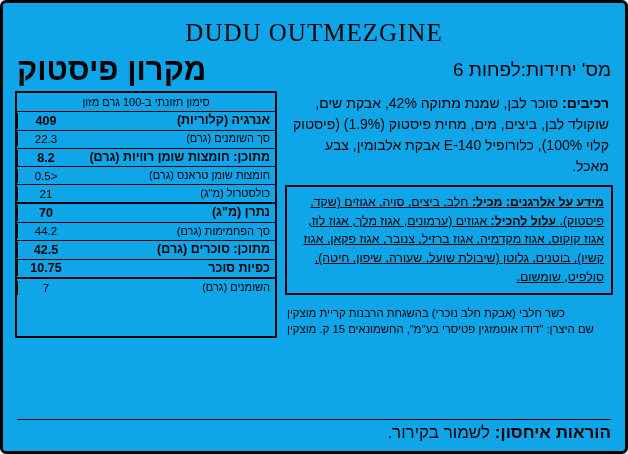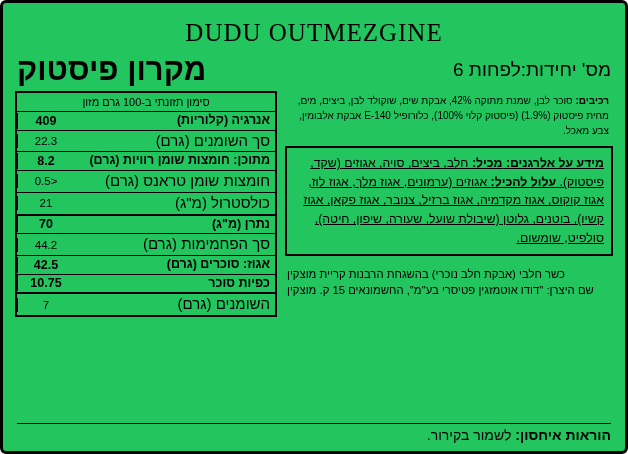--- a/index.html
+++ b/index.html
@@ -14,21 +14,21 @@
     color: #000000;
     overflow: hidden;
   }
   .label {
     position: relative;
     width: 628px;
     height: 454px;
     box-sizing: border-box;
     border: 3px solid #000;
     border-radius: 6px;
-    background: #22c55e;
+    background: #0ea5e9;
     overflow: hidden;
   }
   .brand {
     text-align: center;
     font-size: 25px;
     letter-spacing: 1px;
     margin-top: 16px;
     font-family: "Liberation Serif", serif;
   }
   .top-row {
@@ -77,21 +77,21 @@
     display: flex;
     flex-direction: row-reverse;
     align-items: center;
     border-bottom: 1px solid #000;
     min-height: 17px;
   }
   .nrow:last-child { border-bottom: none; }
   .nrow .name {
     flex: 1;
     text-align: right;
-    font-size: 15px;
+    font-size: 11px;
     padding: 1px 5px 1px 3px;
     line-height: 1.25;
   }
   .nrow .val {
     width: 52px;
     text-align: center;
     font-size: 11.5px;
     border-left: 1px solid #000;
     padding: 1px 2px;
   }
@@ -99,21 +99,21 @@
   .thickline { border-bottom: 2px solid #000; }
   
   .right-col {
     flex: 1;
     display: flex;
     flex-direction: column;
     direction: rtl;
   }
   .ingredients {
     font-family: "Liberation Sans", sans-serif;
-    font-size: 10px;
+    font-size: 14px;
     line-height: 1.5;
     text-align: right;
     direction: rtl;
     padding: 2px 4px 6px 2px;
   }
   .ingredients b { font-weight: bold; }
   .allergen-box {
     border: 2px solid #000;
     padding: 6px 7px;
     font-family: "Liberation Sans", sans-serif;
@@ -134,21 +134,21 @@
     line-height: 1.5;
   }
   .footer {
     position: absolute;
     bottom: 8px;
     right: 14px;
     left: 14px;
     border-top: 1px solid #000;
     padding-top: 3px;
     font-family: "Liberation Sans", sans-serif;
-    font-size: 14px;
+    font-size: 17px;
     text-align: right;
     direction: rtl;
   }
   .footer b { font-weight: bold; }
 </style>
 </head>
 <body>
 
 <div class="label">
 
@@ -187,21 +187,21 @@
       <div class="nrow bold">
         <div class="val">70</div>
         <div class="name">נתרן (מ"ג)</div>
       </div>
       <div class="nrow">
         <div class="val">44.2</div>
         <div class="name">סך הפחמימות (גרם)</div>
       </div>
       <div class="nrow bold">
         <div class="val">42.5</div>
-        <div class="name">אגוז: סוכרים (גרם)</div>
+        <div class="name">מתוכן: סוכרים (גרם)</div>
       </div>
       <div class="nrow bold thickline">
         <div class="val">10.75</div>
         <div class="name">כפיות סוכר</div>
       </div>
       <div class="nrow">
         <div class="val">7</div>
         <div class="name">השומנים (גרם)</div>
       </div>
     </div>

